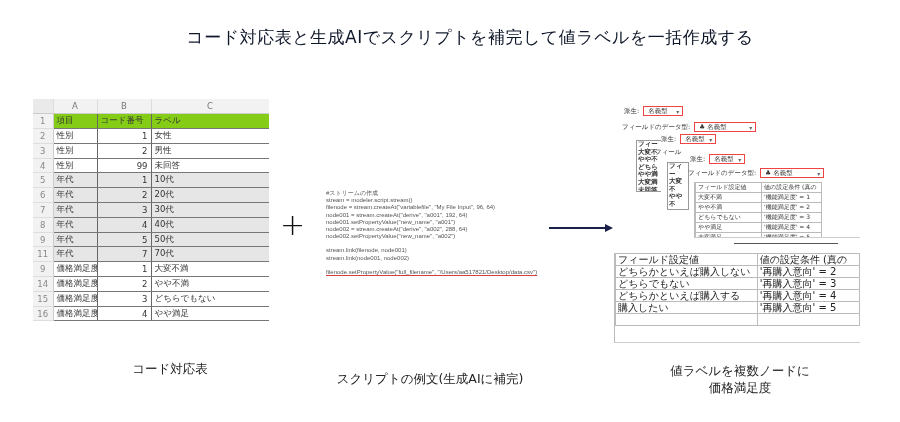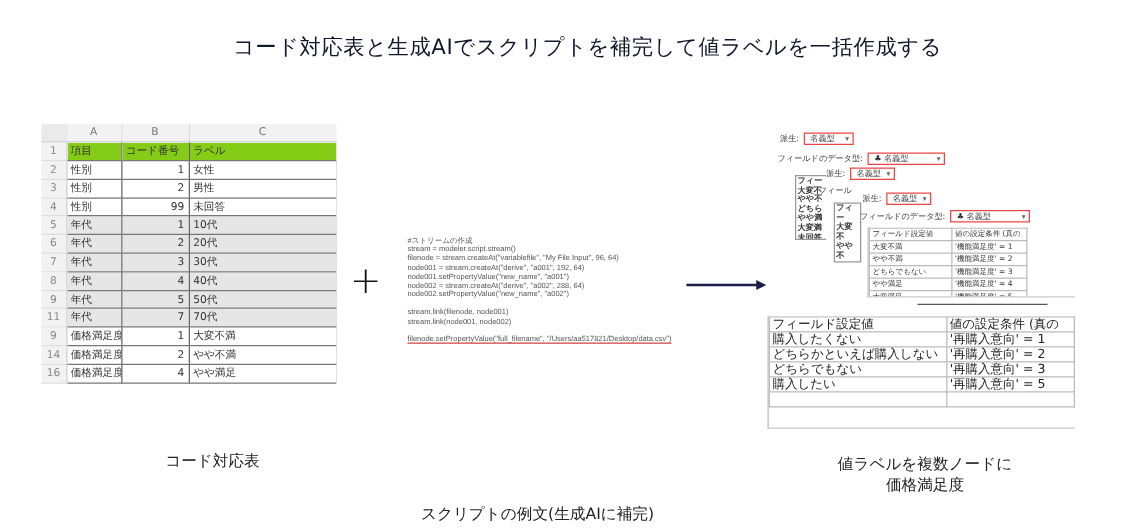--- a/index.html
+++ b/index.html
@@ -134,20 +134,26 @@
           <td class="rownum">9</td>
           <td class="cell">価格満足度</td>
           <td class="cell num">1</td>
           <td class="cell">大変不満</td>
         </tr>
         <tr>
           <td class="rownum">14</td>
           <td class="cell">価格満足度</td>
           <td class="cell num">2</td>
           <td class="cell">やや不満</td>
+        </tr>
+        <tr>
+          <td class="rownum">15</td>
+          <td class="cell">価格満足度</td>
+          <td class="cell num">3</td>
+          <td class="cell">どちらでもない</td>
         </tr>
         <tr>
           <td class="rownum">16</td>
           <td class="cell">価格満足度</td>
           <td class="cell num">4</td>
           <td class="cell">やや満足</td>
         </tr>
       </tbody>
   </table>
 </div>
@@ -263,43 +269,43 @@
 <div class="bigtable">
   <table>
     <tbody>
         <tr>
       <td class="c1">フィールド設定値</td>
       <td class="c2">値の設定条件 (真の</td>
     </tr>
     </tbody>
       <tbody id="result-body">
         <tr>
-          <td class="c1">購入したくない</td>
-          <td class="c2">'再購入意向' = 1</td>
-        </tr>
-        <tr>
           <td class="c1">どちらかといえば購入しない</td>
           <td class="c2">'再購入意向' = 2</td>
         </tr>
         <tr>
           <td class="c1">どちらでもない</td>
           <td class="c2">'再購入意向' = 3</td>
         </tr>
         <tr>
+          <td class="c1">どちらかといえば購入する</td>
+          <td class="c2">'再購入意向' = 4</td>
+        </tr>
+        <tr>
           <td class="c1">購入したい</td>
           <td class="c2">'再購入意向' = 5</td>
         </tr>
       </tbody>
     <tbody>
         <tr>
           <td class="c1"></td>
           <td class="c2"></td>
         </tr>
   </tbody>
     </table>
 </div>
 
 <div class="caption" style="left:90px; top:360px; width:160px;">コード対応表</div>
-<div class="caption" style="left:300px; top:370px; width:260px;margin-top:32px;">スクリプトの例文(生成AIに補完)</div>
+<div class="caption" style="left:300px; top:370px; width:260px;">スクリプトの例文(生成AIに補完)</div>
 <div class="caption" style="left:640px; top:362px; width:200px;">
   <div>値ラベルを複数ノードに</div>
   <div>価格満足度</div>
 </div>
 
 </body></html>

